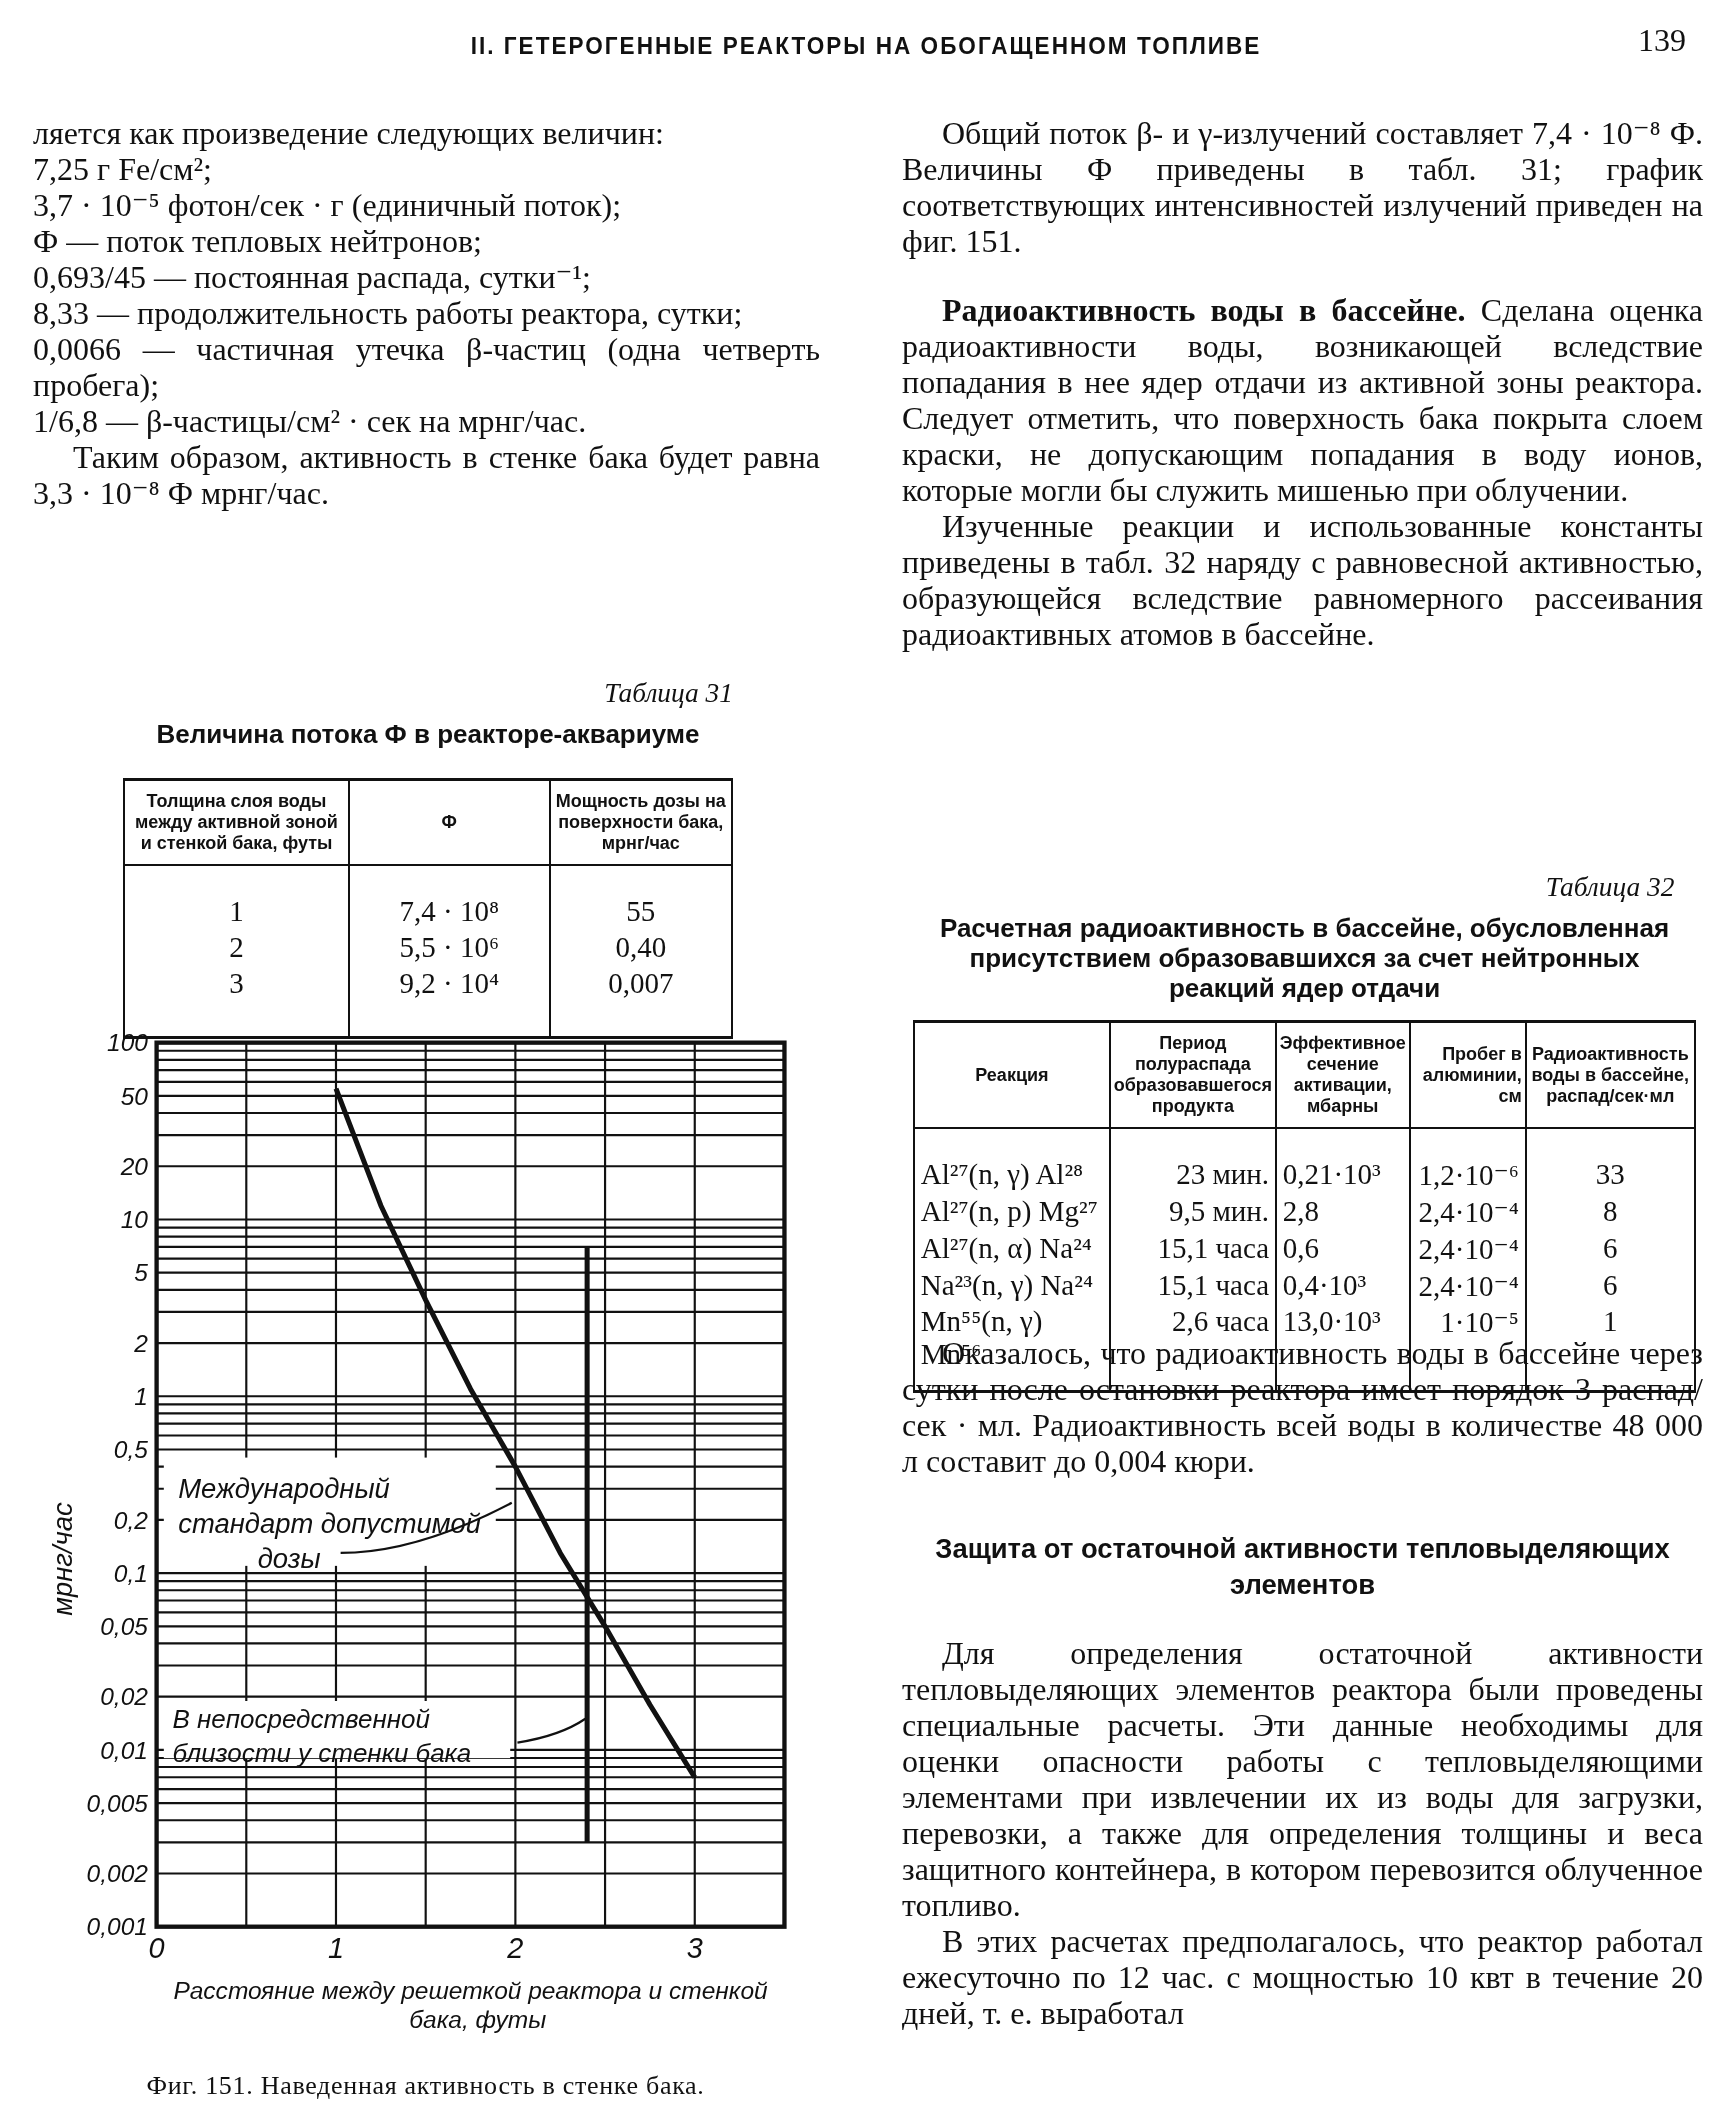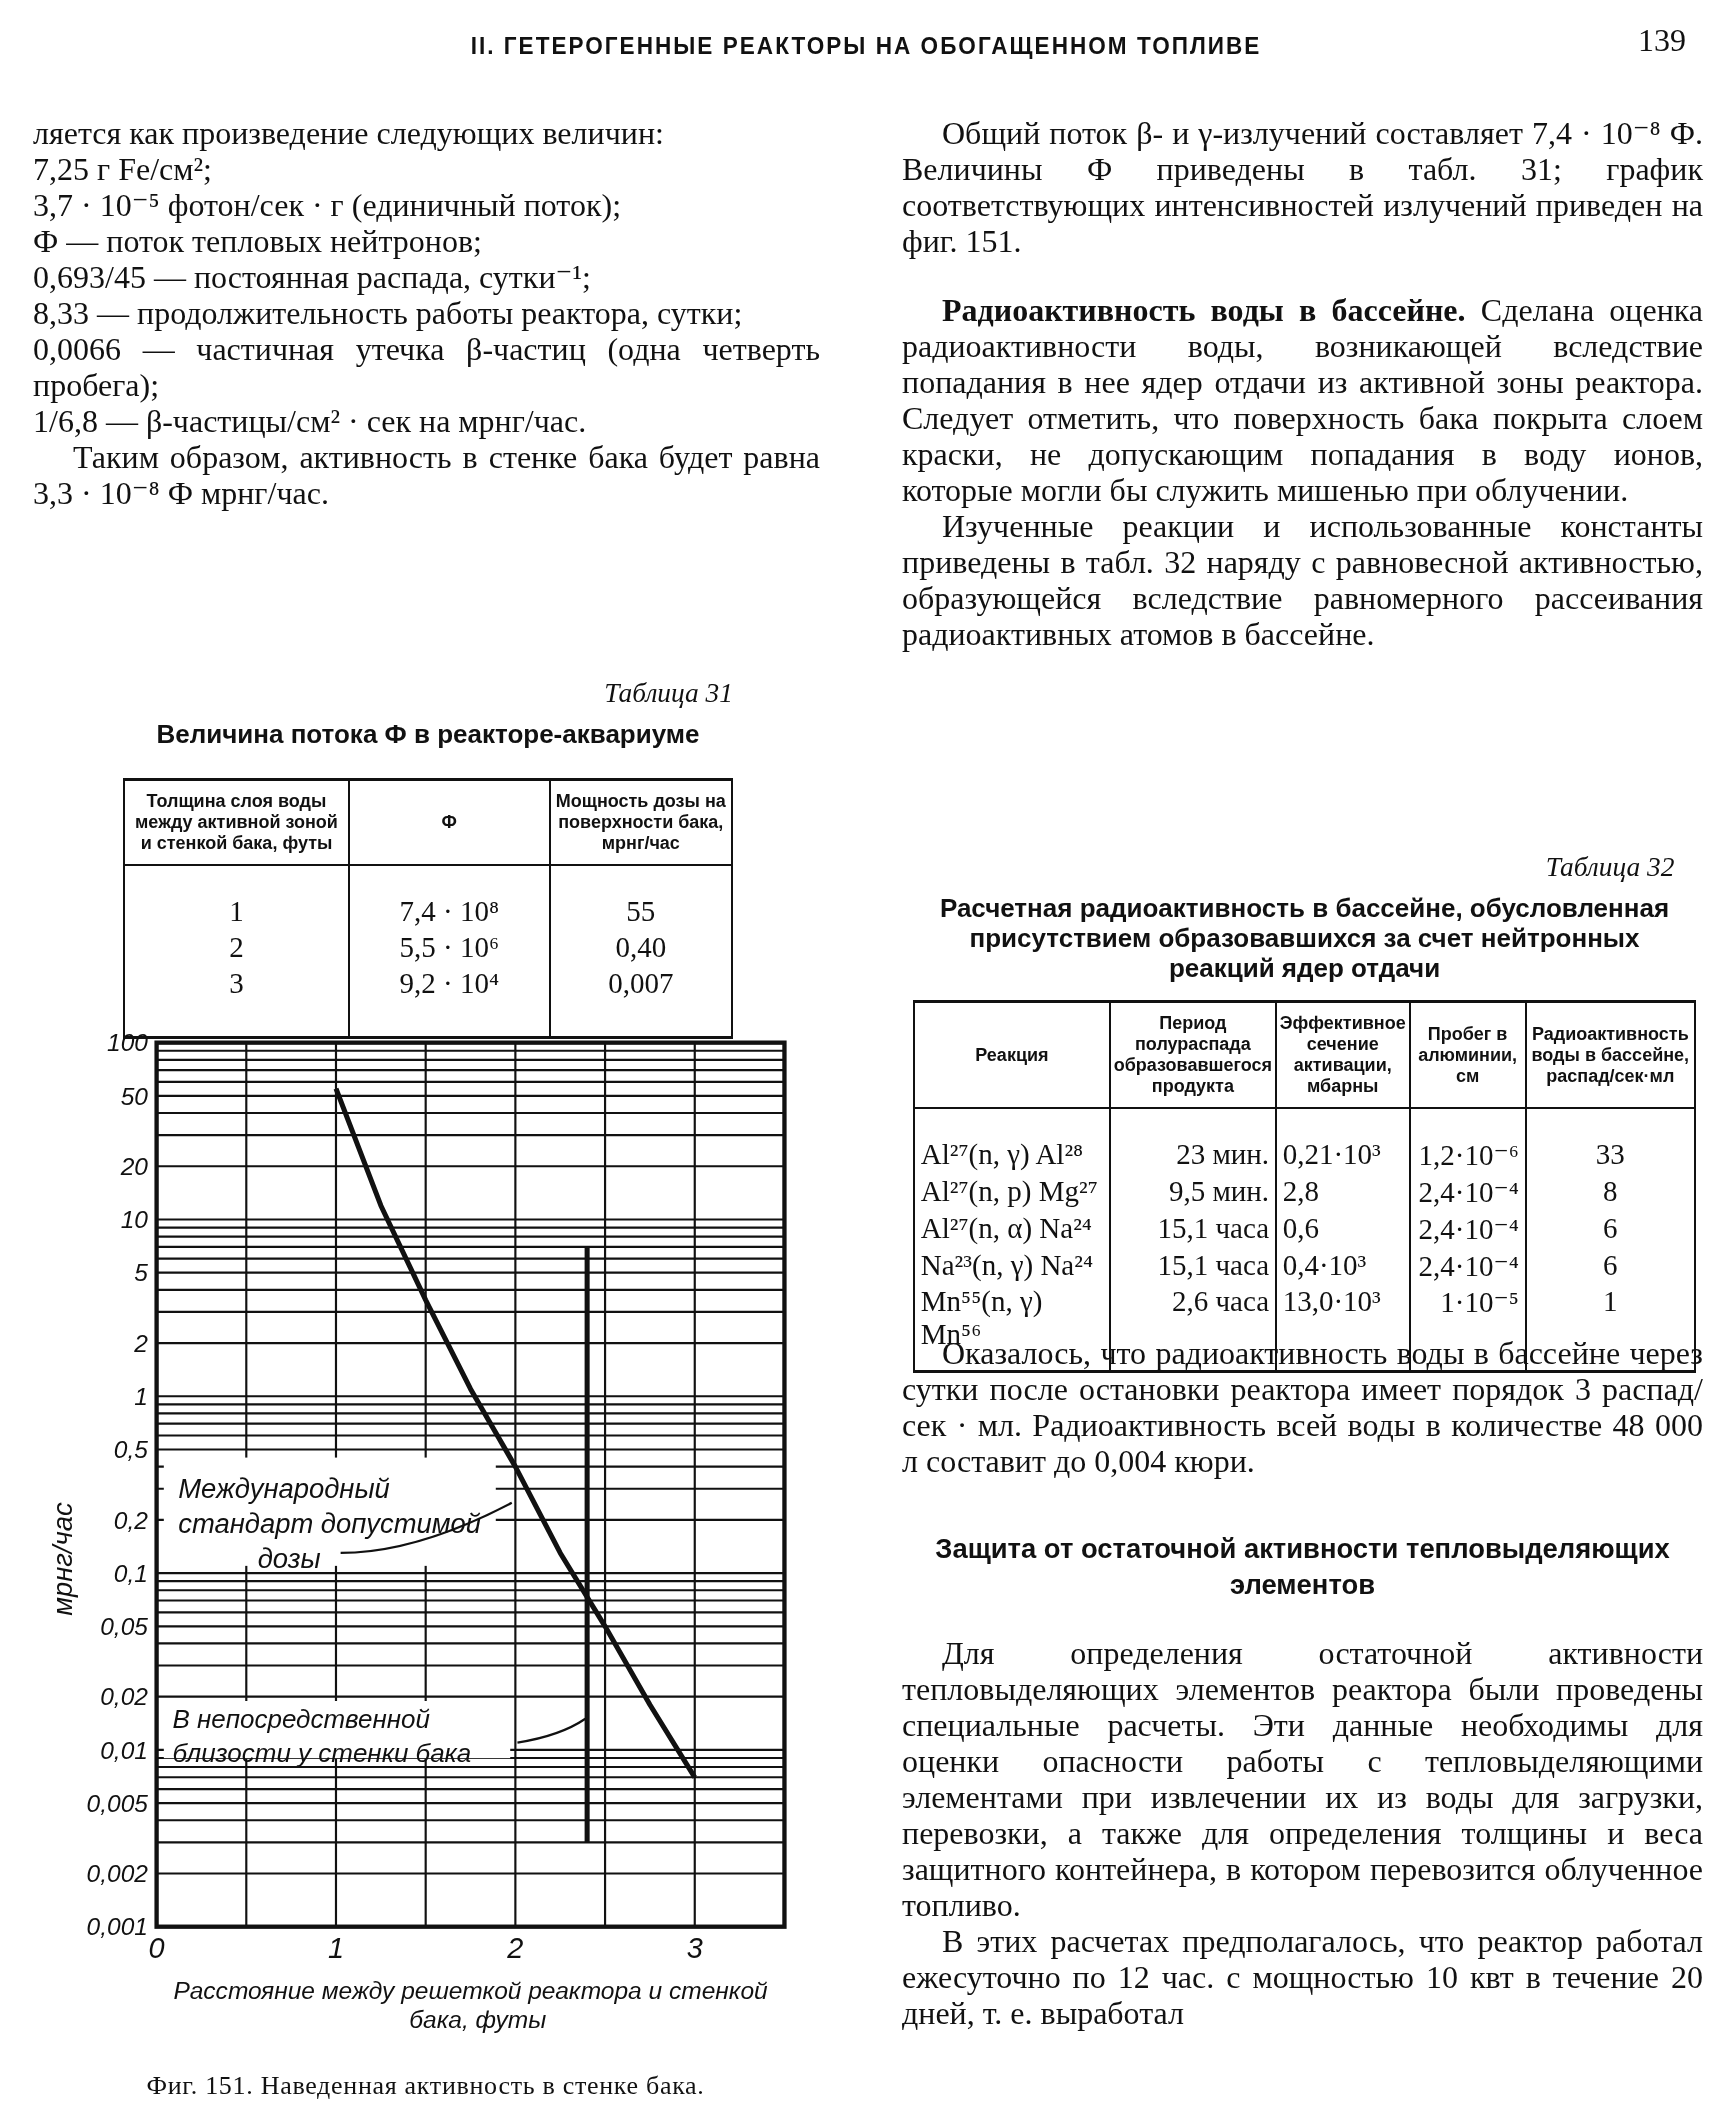--- a/index.html
+++ b/index.html
@@ -20,21 +20,21 @@
   .left-col { left: 33px; top: 115px; width: 787px; }
   .right-col { left: 902px; top: 115px; width: 801px; }
   .bold { font-weight: bold; }
   .tcap { text-align: right; font-style: italic; font-size: 27.4px; }
   .ttitle { text-align: center; font-weight: bold; font-family: "Liberation Sans", "DejaVu Sans", sans-serif; font-size: 26px; line-height: 30px; }
   table.doc { border-collapse: collapse; font-size: 29px; }
   table.doc th { font-family: "Liberation Sans", "DejaVu Sans", sans-serif; font-weight: bold; font-size: 18px; line-height: 21px; padding: 10px 2.9px; border-left: 2.2px solid #111; border-right: 2.2px solid #111; border-bottom: 2.9px solid #111; vertical-align: middle; }
   table.doc td { padding: 1.4px 5.8px; border-left: 2.2px solid #111; border-right: 2.2px solid #111; vertical-align: top; }
   table.doc { border-top: 3.6px solid #111; border-bottom: 3.6px solid #111; }
   .t31 { left: 123px; top: 678px; width: 610px; }
-  .t32 { left: 913px; top: 852px; width: 783px; }
+  .t32 { left: 913px; top: 872px; width: 783px; }
   .section-head { text-align: center; font-weight: bold; font-family: "Liberation Sans", "DejaVu Sans", sans-serif; font-size: 27.4px; line-height: 36px; }
   .chart-wrap { left: 0; top: 1010px; width: 866px; height: 1010px; }
   .chart-wrap svg text { font-family: "Liberation Sans", "DejaVu Sans", sans-serif; font-style: italic; }
   .fig-cap { left: 43px; top: 2071px; width: 765px; text-align: center; font-size: 26px; letter-spacing: 0.7px; }
 </style>
 </head>
 <body>
 
 <div class="abs running-head">II. ГЕТЕРОГЕННЫЕ РЕАКТОРЫ НА ОБОГАЩЕННОМ ТОПЛИВЕ</div>
 <div class="abs page-num">139</div>
@@ -184,21 +184,21 @@
 
 <div class="abs t32">
   <div class="tcap" style="margin-right:21.6px;">Таблица 32</div>
   <div class="ttitle" style="margin:10px 0 17.3px;">Расчетная радиоактивность в бассейне, обусловленная присутствием образовавшихся за счет нейтронных реакций ядер отдачи</div>
   <table class="doc" style="width:783px;">
     <thead>
         <tr id="t32-head">
           <th style="width: 31%;">Реакция</th>
           <th style="width: 17%;">Период полураспада образовавшегося продукта</th>
           <th style="width: 15%;">Эффективное сечение активации, мбарны</th>
-          <th style="width: 15%;">Пробег в алюминии, см</th>
+          <th style="width: 15%; text-align: right;">Пробег в алюминии, см</th>
           <th style="width: 22%;">Радиоактивность воды в бассейне, распад/сек·мл</th>
         </tr>
       </thead>
     <tbody id="t32-body">
         <tr>
           <td style="text-align: left; padding-top: 29px;">Al²⁷(n, γ) Al²⁸</td>
           <td style="text-align: right; padding-top: 29px;">23 мин.</td>
           <td style="text-align: left; padding-top: 29px;">0,21·10³</td>
           <td style="text-align: right; padding-top: 29px;">1,2·10⁻⁶</td>
           <td style="text-align: center; padding-top: 29px;">33</td>

